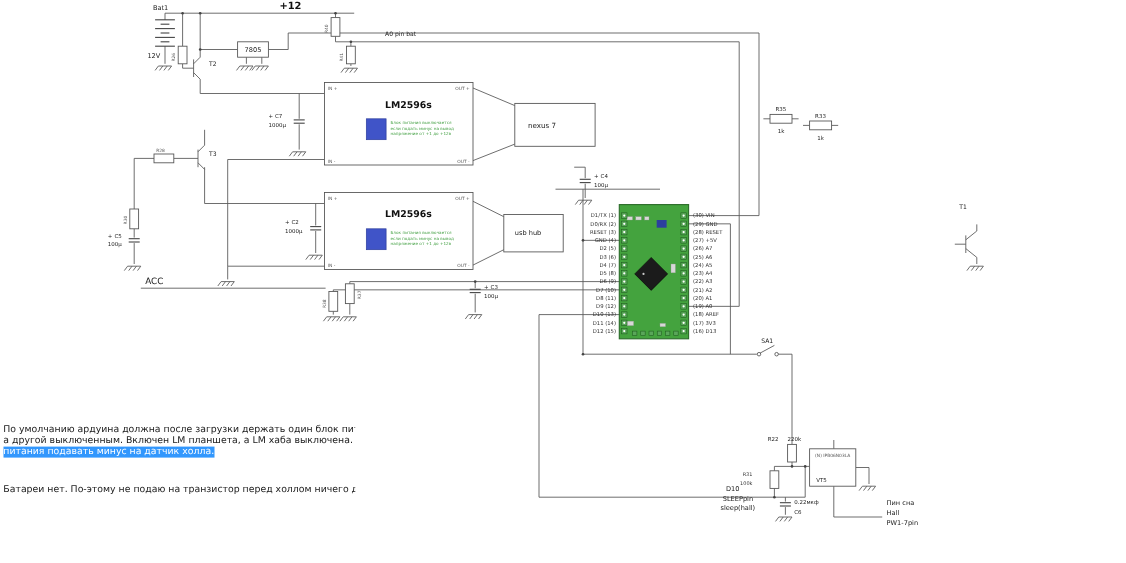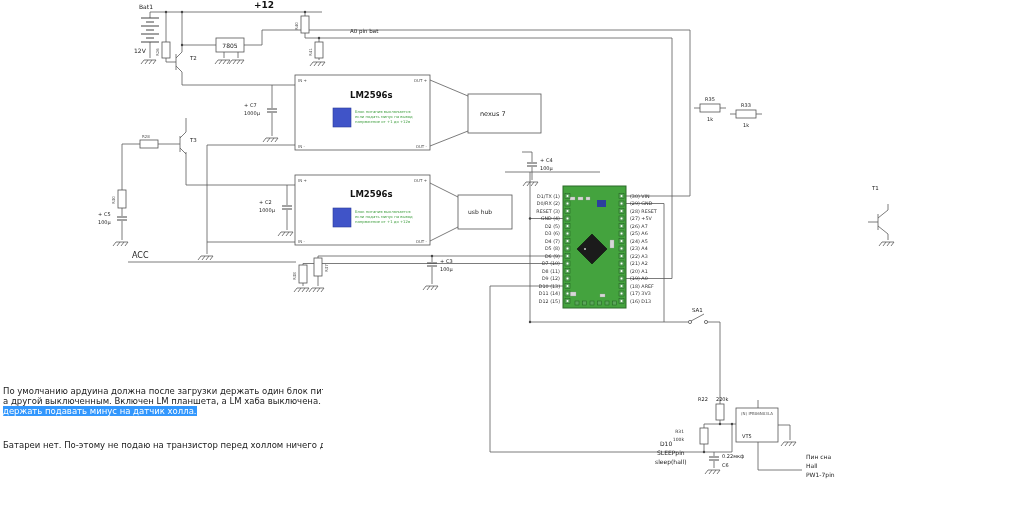--- a/index.html
+++ b/index.html
@@ -500,17 +500,17 @@
         <circle cx="704" cy="452" r="1.2" class="junction"></circle>
         <circle cx="732" cy="424" r="1.2" class="junction"></circle>
         <circle cx="530" cy="218.5" r="1.2" class="junction"></circle>
         <circle cx="530" cy="322" r="1.2" class="junction"></circle>
       </g>
 </svg>
 
 <div class="notes">
   <div>По умолчанию ардуина должна после загрузки держать один блок питания</div>
   <div>а другой выключенным. Включен LM планшета, а LM хаба выключена. при</div>
-  <div><span class="hl">держать подавать минус на датчик холла.</span></div>
+  <div><span class="hl">питания подавать минус на датчик холла.</span></div>
   <div class="note-gap">Батареи нет. По-этому не подаю на транзистор перед холлом ничего дополнительно</div>
 </div>
 
 </div>
 
 </body></html>

